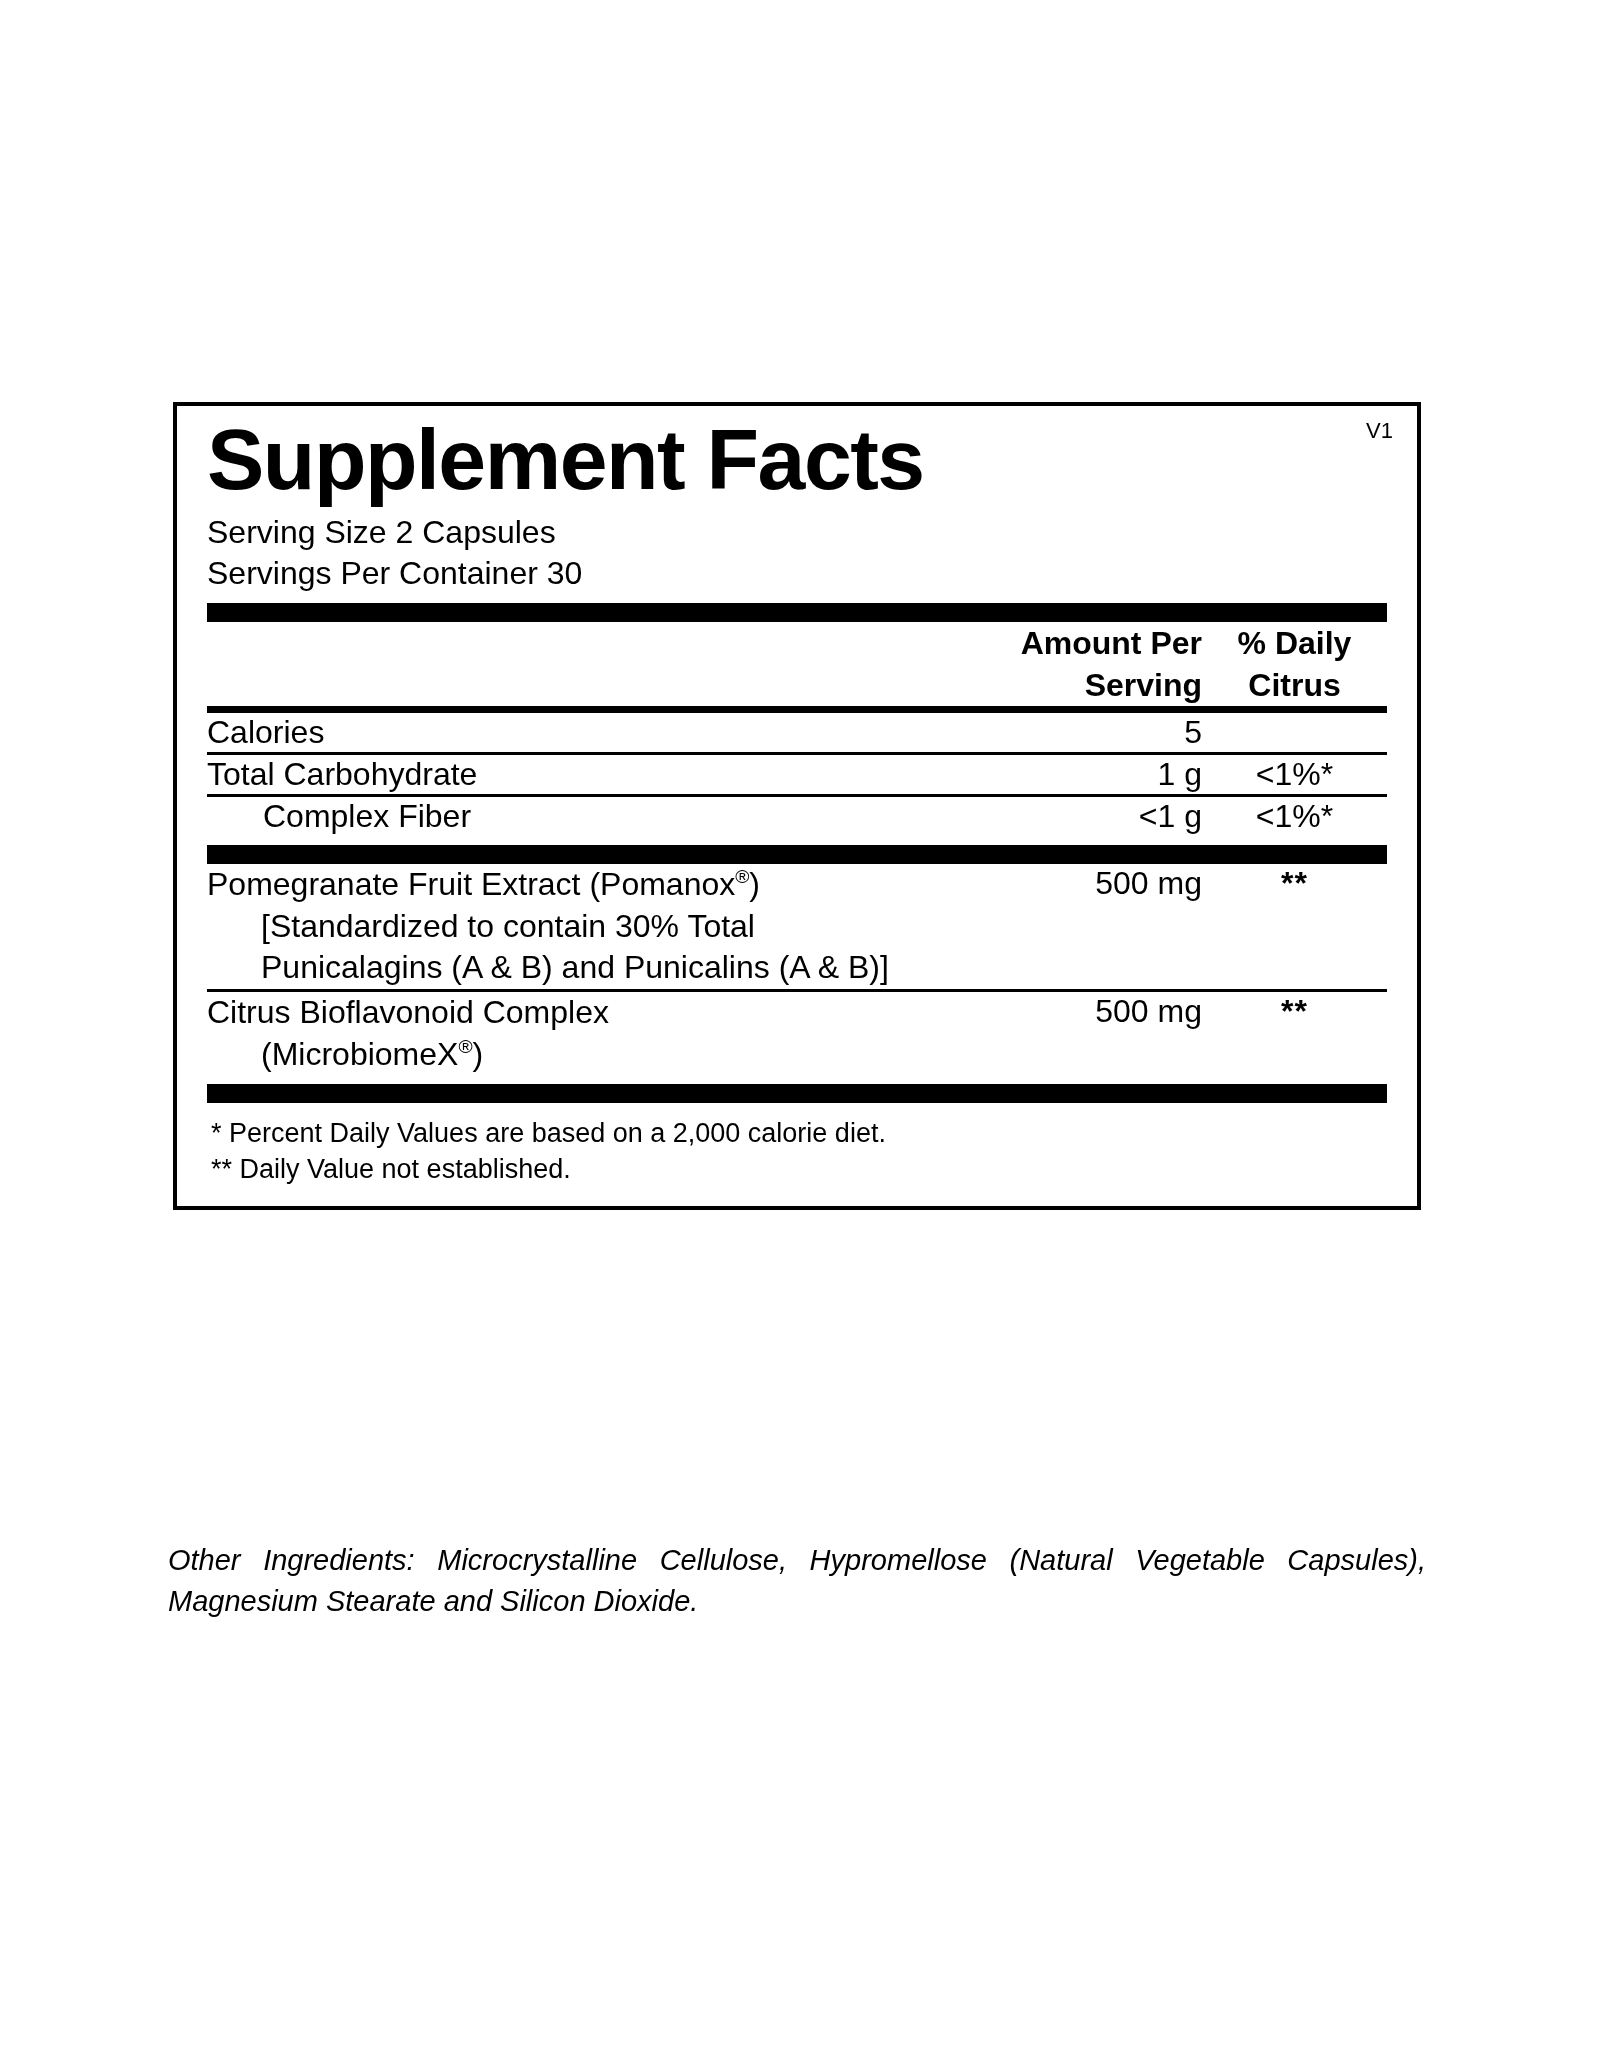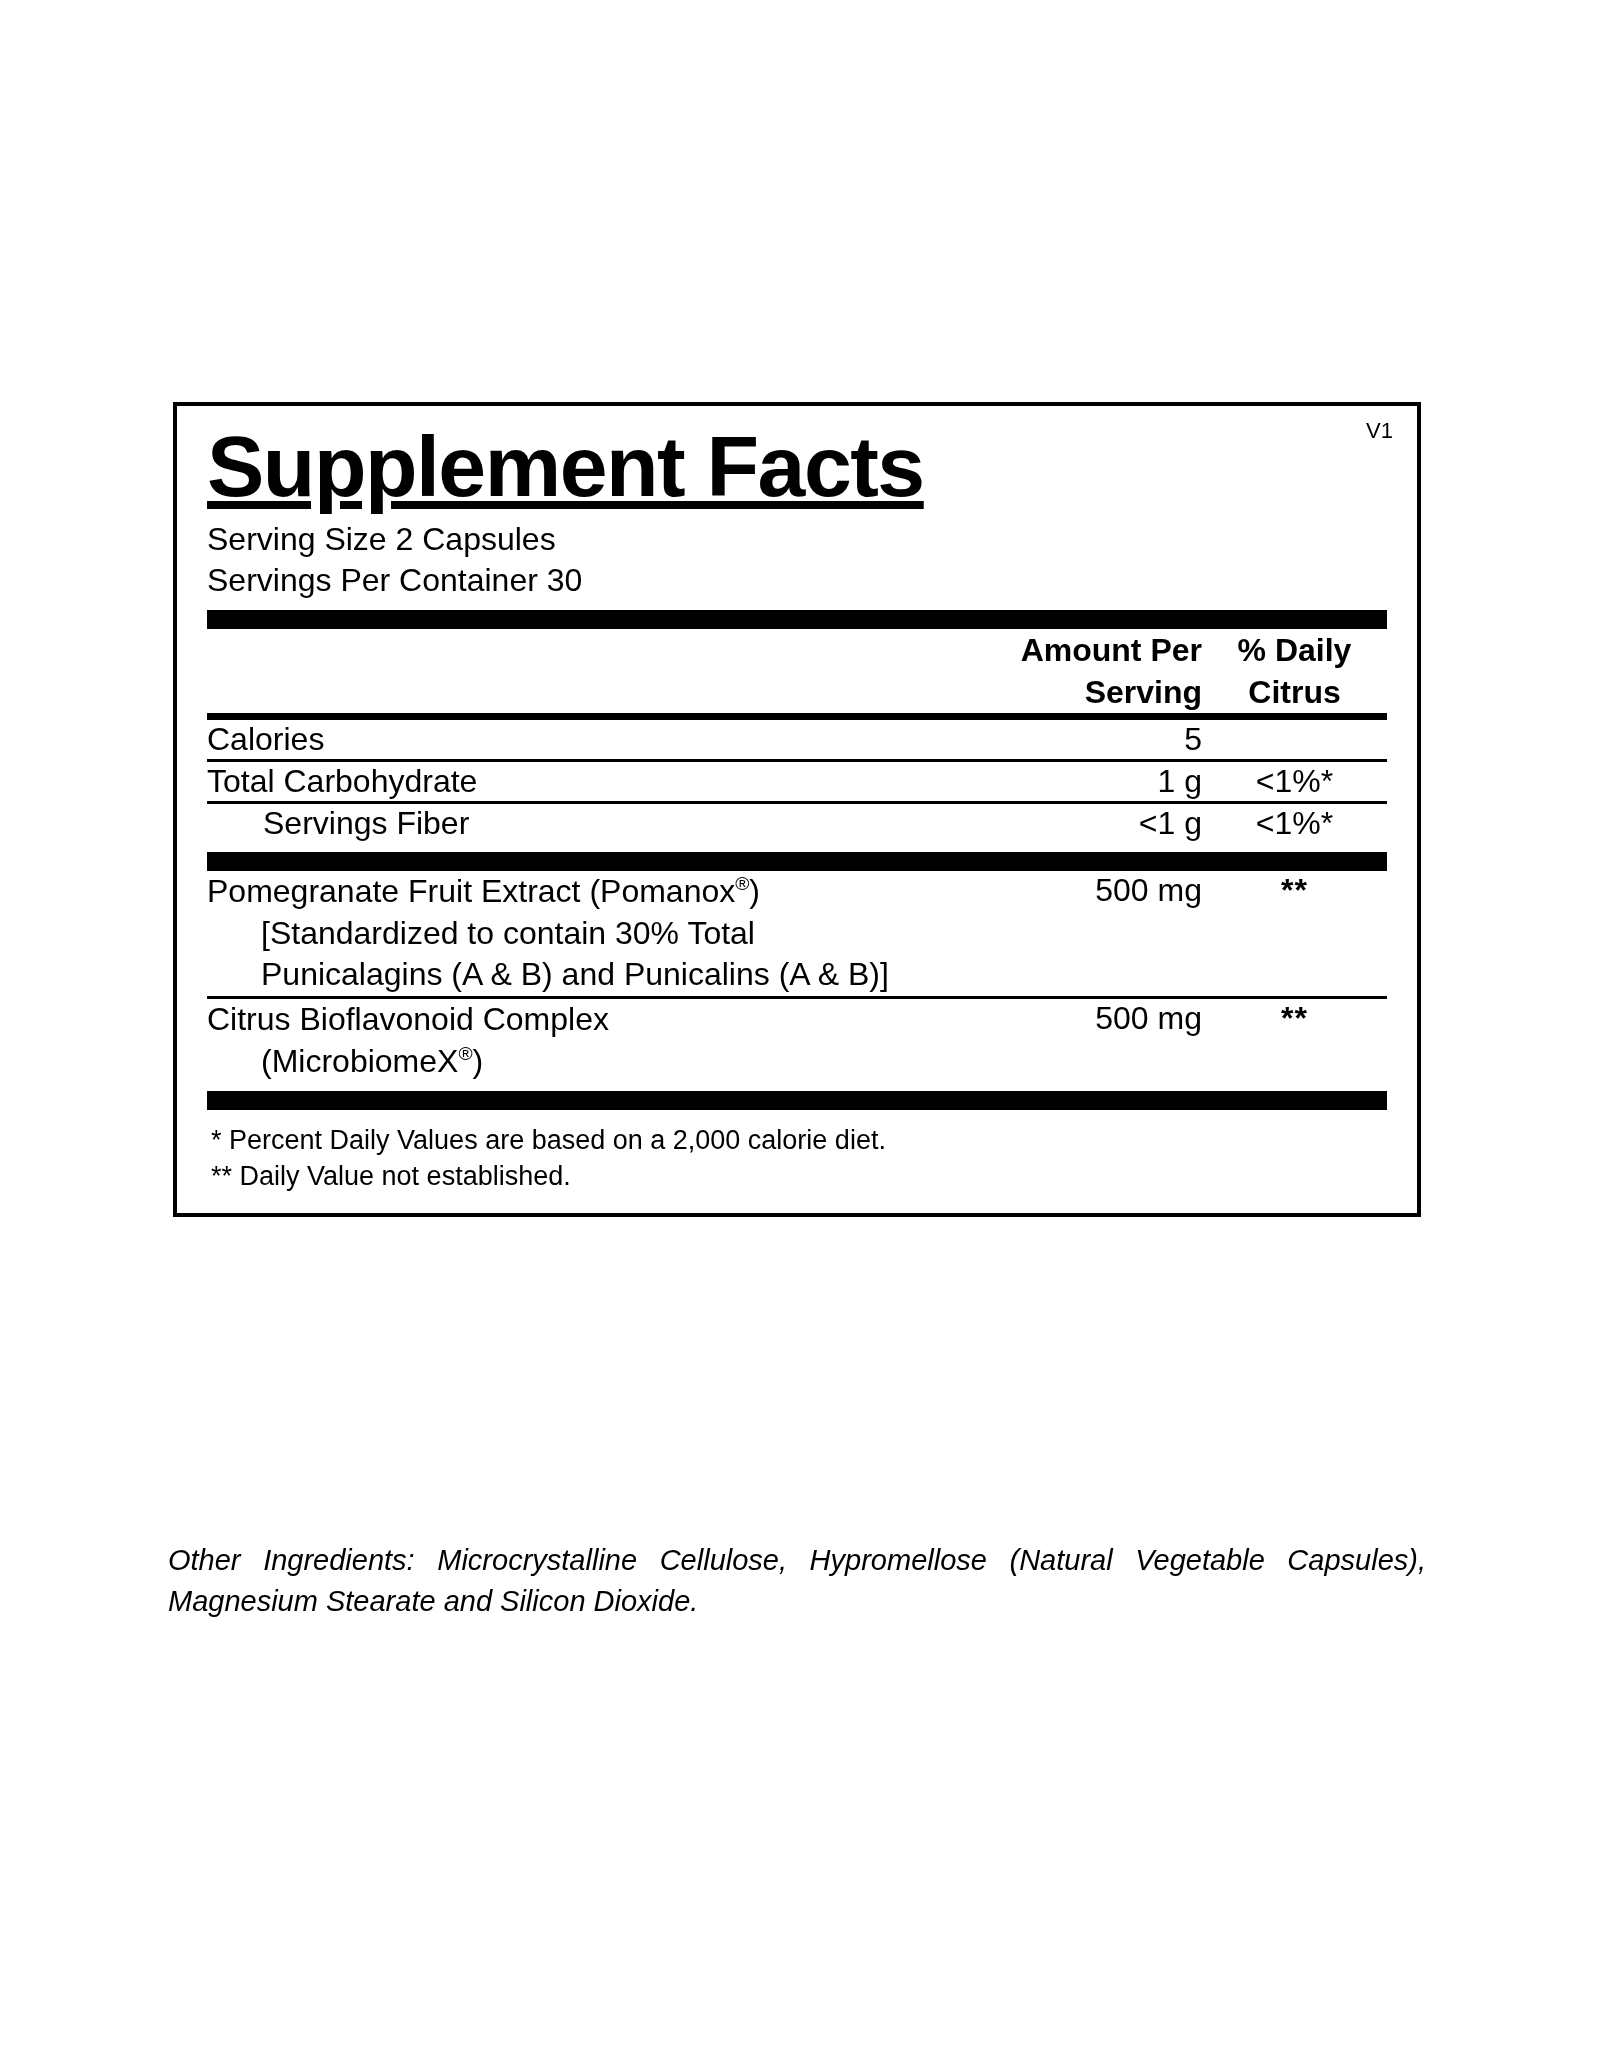--- a/index.html
+++ b/index.html
@@ -40,23 +40,22 @@
   .sf-inner {
     padding: 6px 30px 18px 30px;
     position: relative;
   }
 
   .sf-title {
     font-size: 86px;
     font-weight: bold;
     letter-spacing: -1.5px;
     line-height: 1.02;
-    margin: 11px 0 0 0;
+    margin: 4px 0 0 0;
     white-space: nowrap;
-    text-decoration: underline;
   }
 
   .sf-version {
     position: absolute;
     right: 24px;
     top: 14px;
     font-size: 22px;
     font-weight: normal;
     line-height: 1;
   }
@@ -208,21 +207,21 @@
           <td class="col-name">Total Carbohydrate</td>
           <td class="col-amt">1 g</td>
           <td class="col-dv">&lt;1%*</td>
         </tr>
         <tr class="sep-thin">
           <td colspan="3">
                 <div></div>
               </td>
         </tr>
         <tr class="row indent">
-          <td class="col-name">Servings Fiber</td>
+          <td class="col-name">Complex Fiber</td>
           <td class="col-amt">&lt;1 g</td>
           <td class="col-dv">&lt;1%*</td>
         </tr>
       </tbody>
         </table>
 
       <div class="rule-thick"></div>
 
       <table class="sf-table">
         <tbody>

